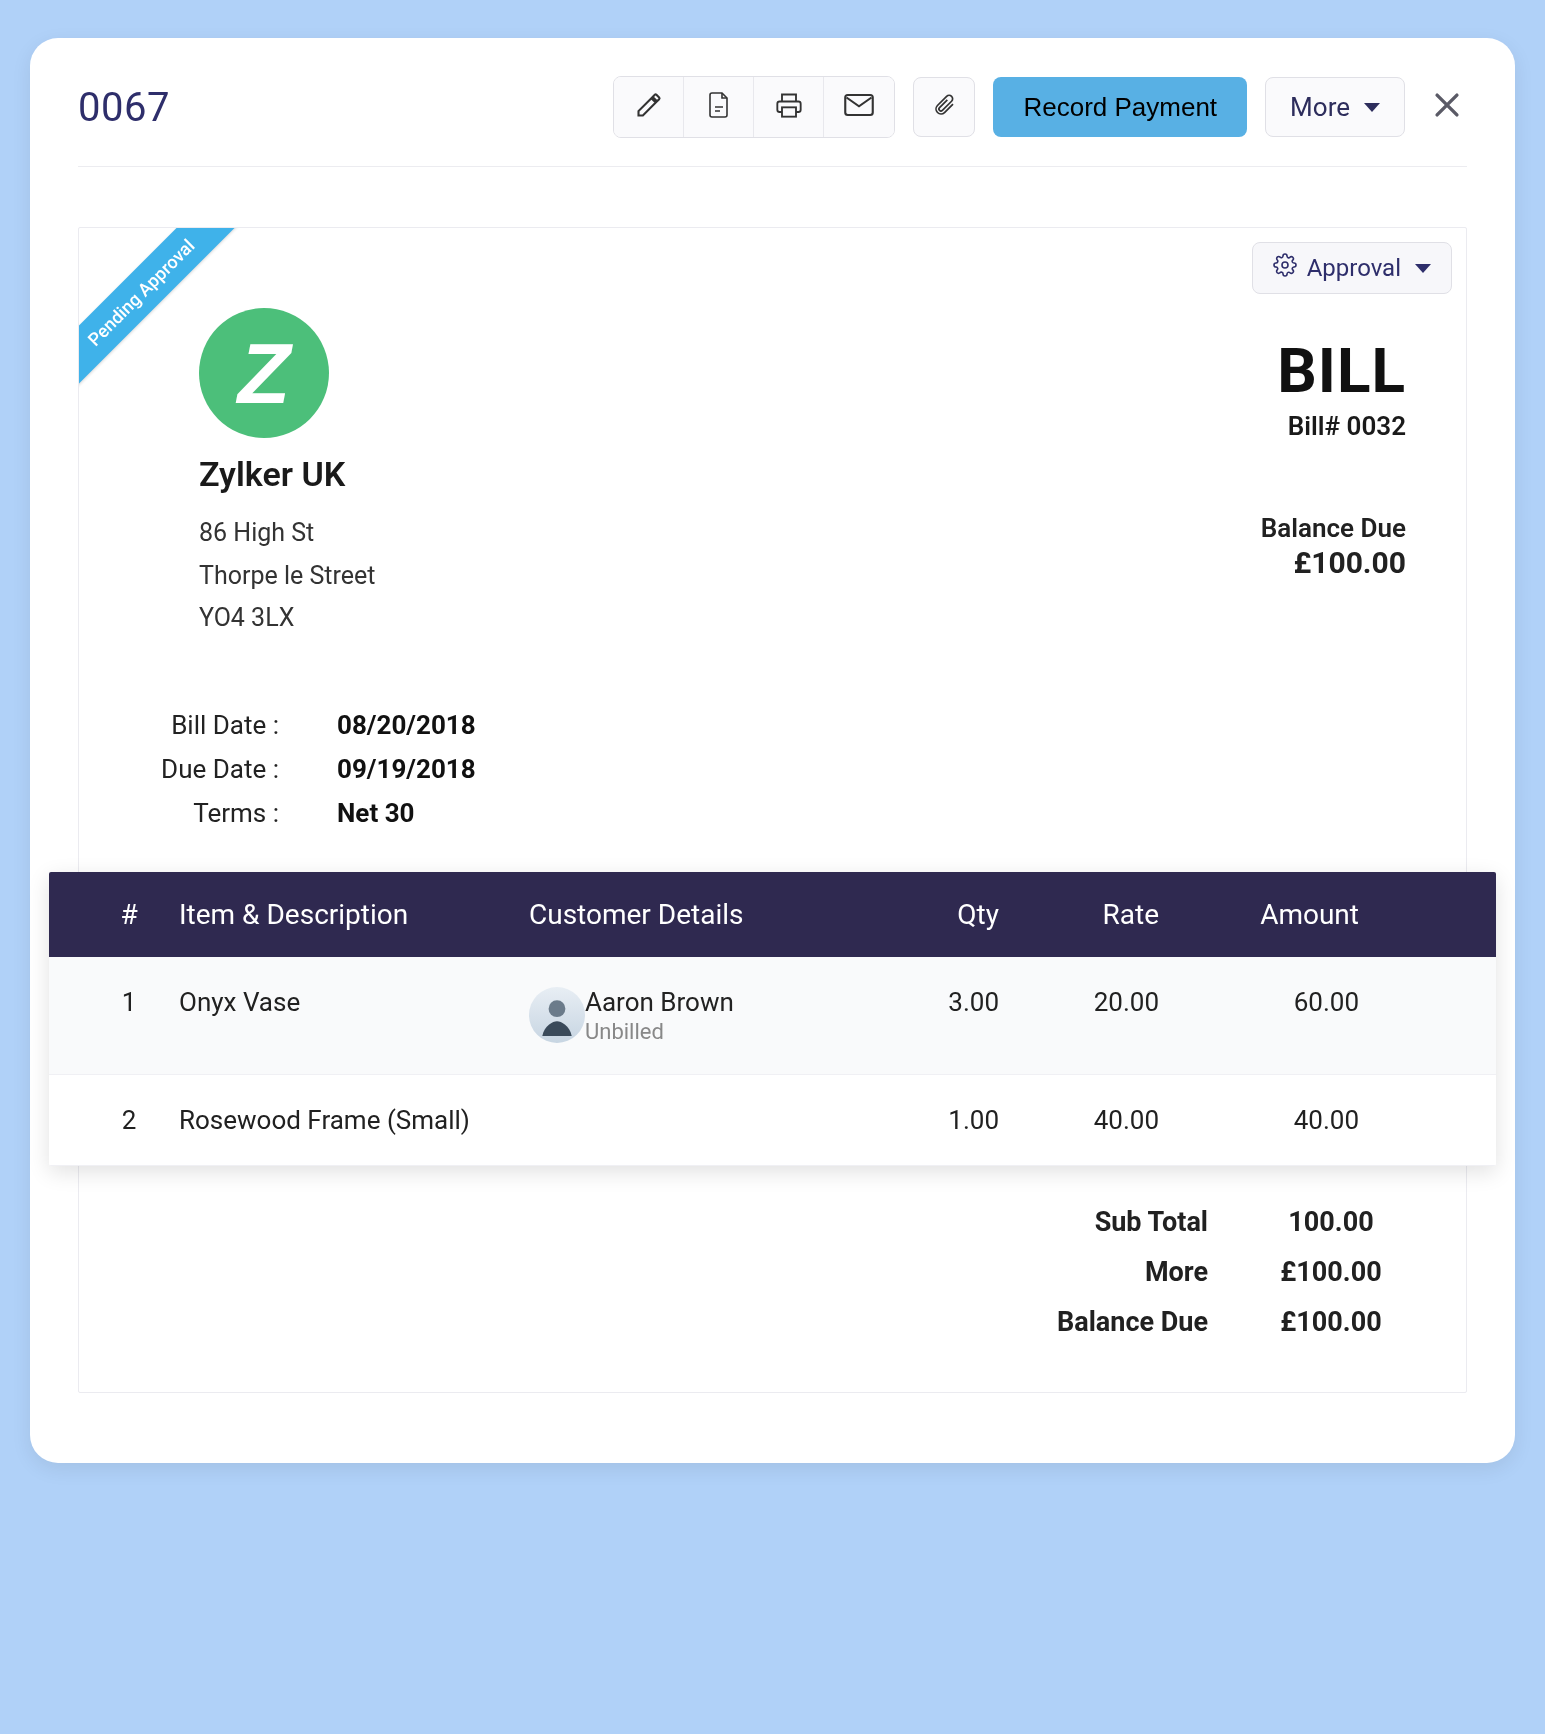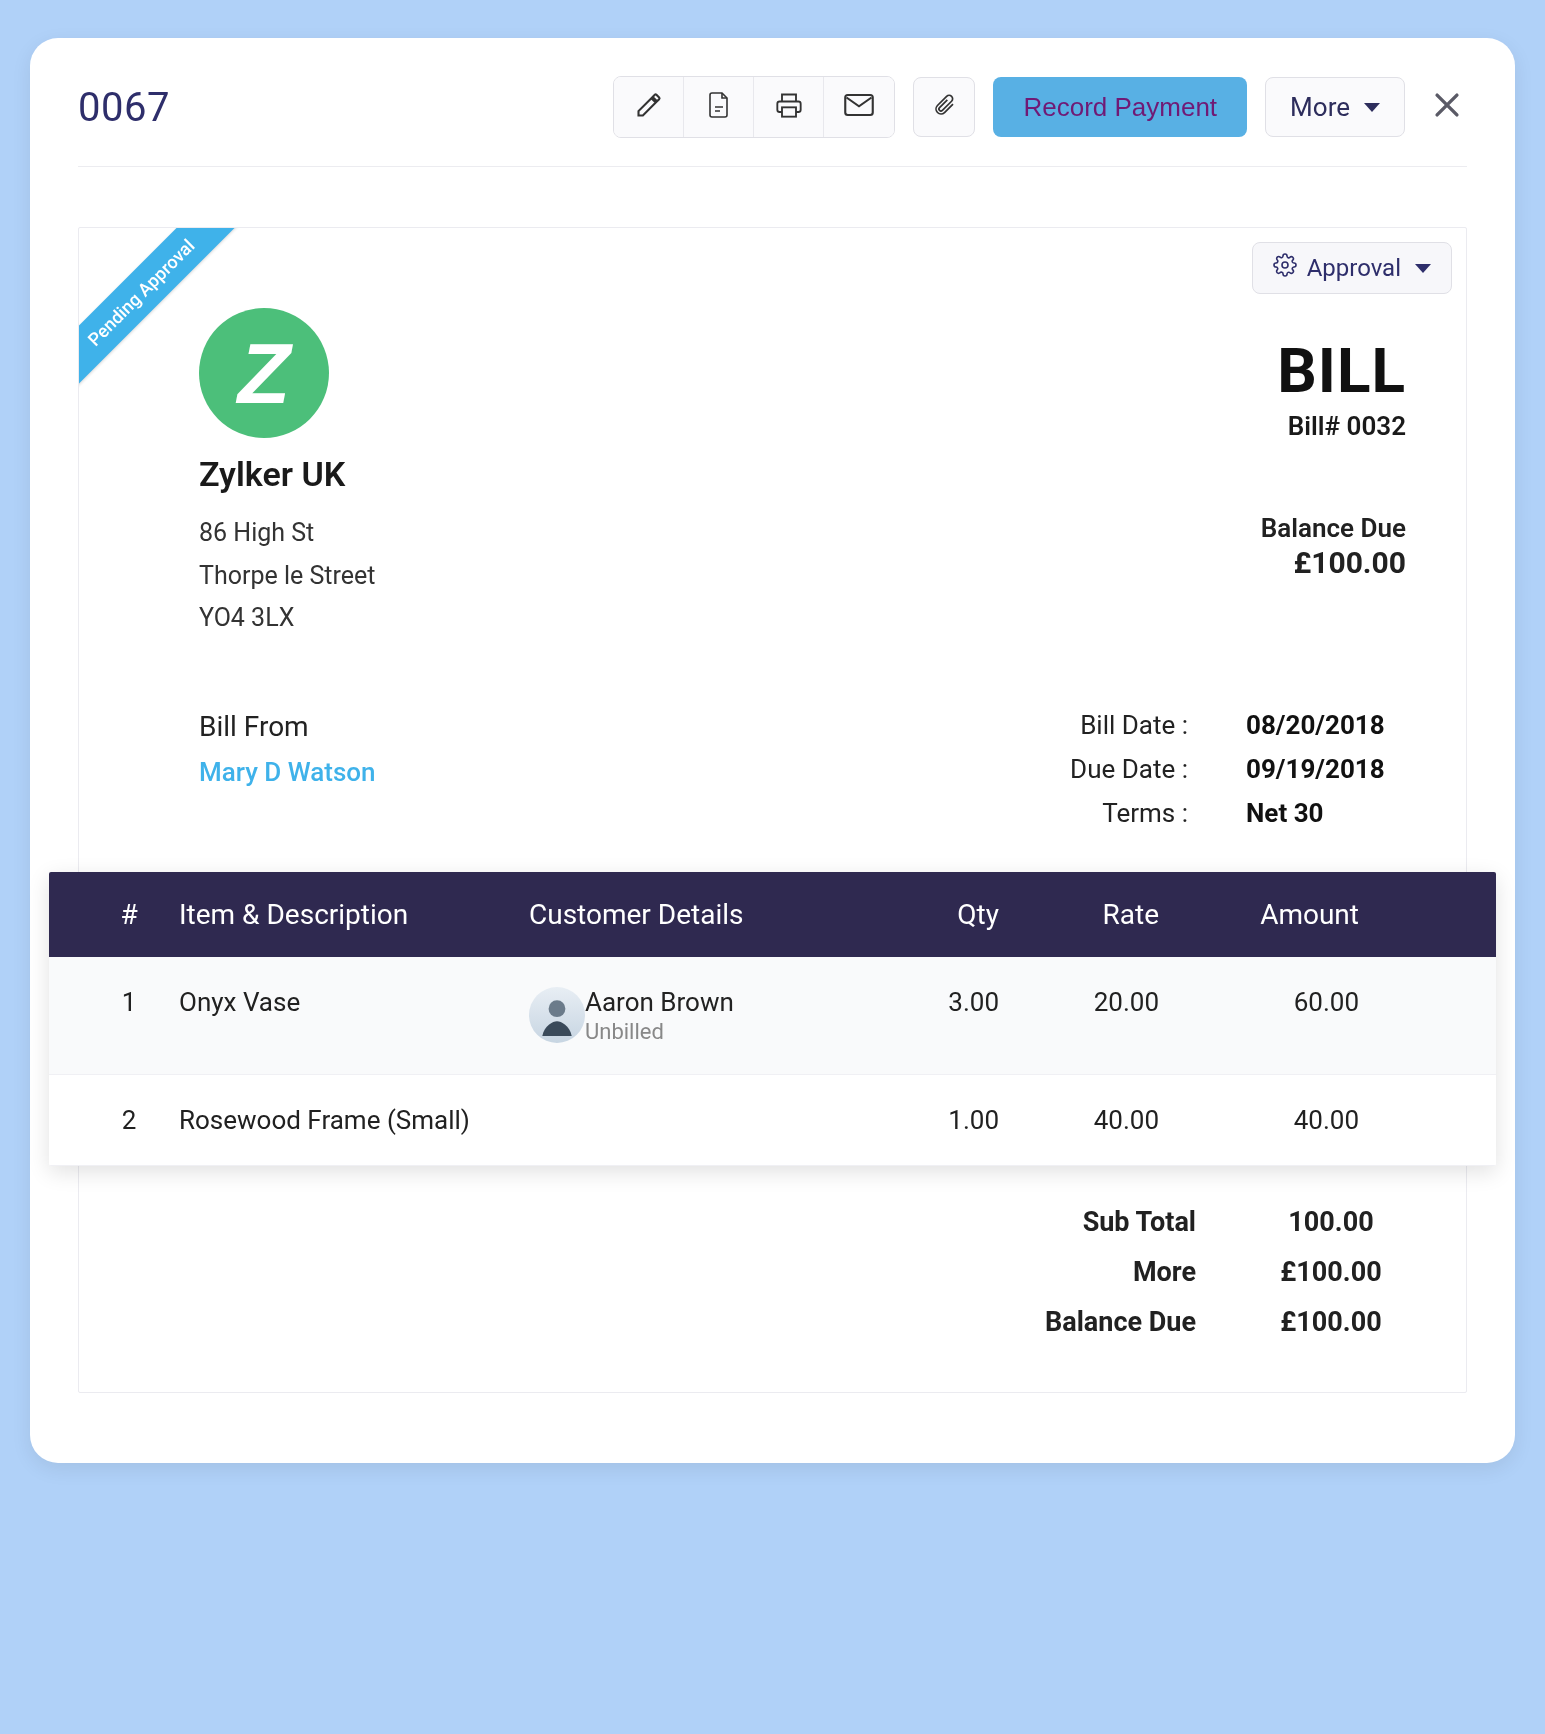--- a/index.html
+++ b/index.html
@@ -57,21 +57,21 @@
     align-items: center;
     justify-content: center;
     border: 1px solid #e0e0e6;
     border-radius: 8px;
     background: #fafafc;
     margin-right: 18px;
     cursor: pointer;
   }
   .primary-btn {
     background: #58b0e4;
-    color: #701a75;
+    color: #000000;
     font-size: 26px;
     padding: 0 30px;
     height: 60px;
     display: flex;
     align-items: center;
     border-radius: 8px;
     margin-right: 18px;
     cursor: pointer;
     border: none;
   }
@@ -224,21 +224,21 @@
   .cust-name { font-size: 26px; color: #222; }
   .cust-status { font-size: 22px; color: #888; margin-top: 2px; }
 
   .totals {
     margin-top: 10px;
     padding-right: 0;
   }
   .total-row {
     display: flex;
     justify-content: flex-end;
-    gap: 60px;
+    gap: 48px;
     font-size: 27px;
     margin-bottom: 18px;
   }
   .total-label { font-weight: 700; text-align: right; min-width: 200px; }
   .total-val { font-weight: 700; text-align: center; min-width: 150px; }
 
   .caret {
     width: 0; height: 0;
     border-left: 8px solid transparent;
     border-right: 8px solid transparent;
@@ -343,24 +343,20 @@
       </div>
       <div class="bill-col">
         <div class="bill-title">BILL</div>
         <div class="bill-num">Bill# 0032</div>
         <div class="balance-label">Balance Due</div>
         <div class="balance-amount">£100.00</div>
       </div>
     </div>
 
     <div class="doc-meta">
-      <div class="billfrom">
-        <div class="billfrom-label">Bill From</div>
-        <div class="billfrom-name">Mary D Watson</div>
-      </div>
       <div class="meta-table">
         <div class="meta-row">
           <span class="meta-label">Bill Date :</span>
           <span class="meta-val">08/20/2018</span>
         </div>
         <div class="meta-row">
           <span class="meta-label">Due Date :</span>
           <span class="meta-val">09/19/2018</span>
         </div>
         <div class="meta-row">

